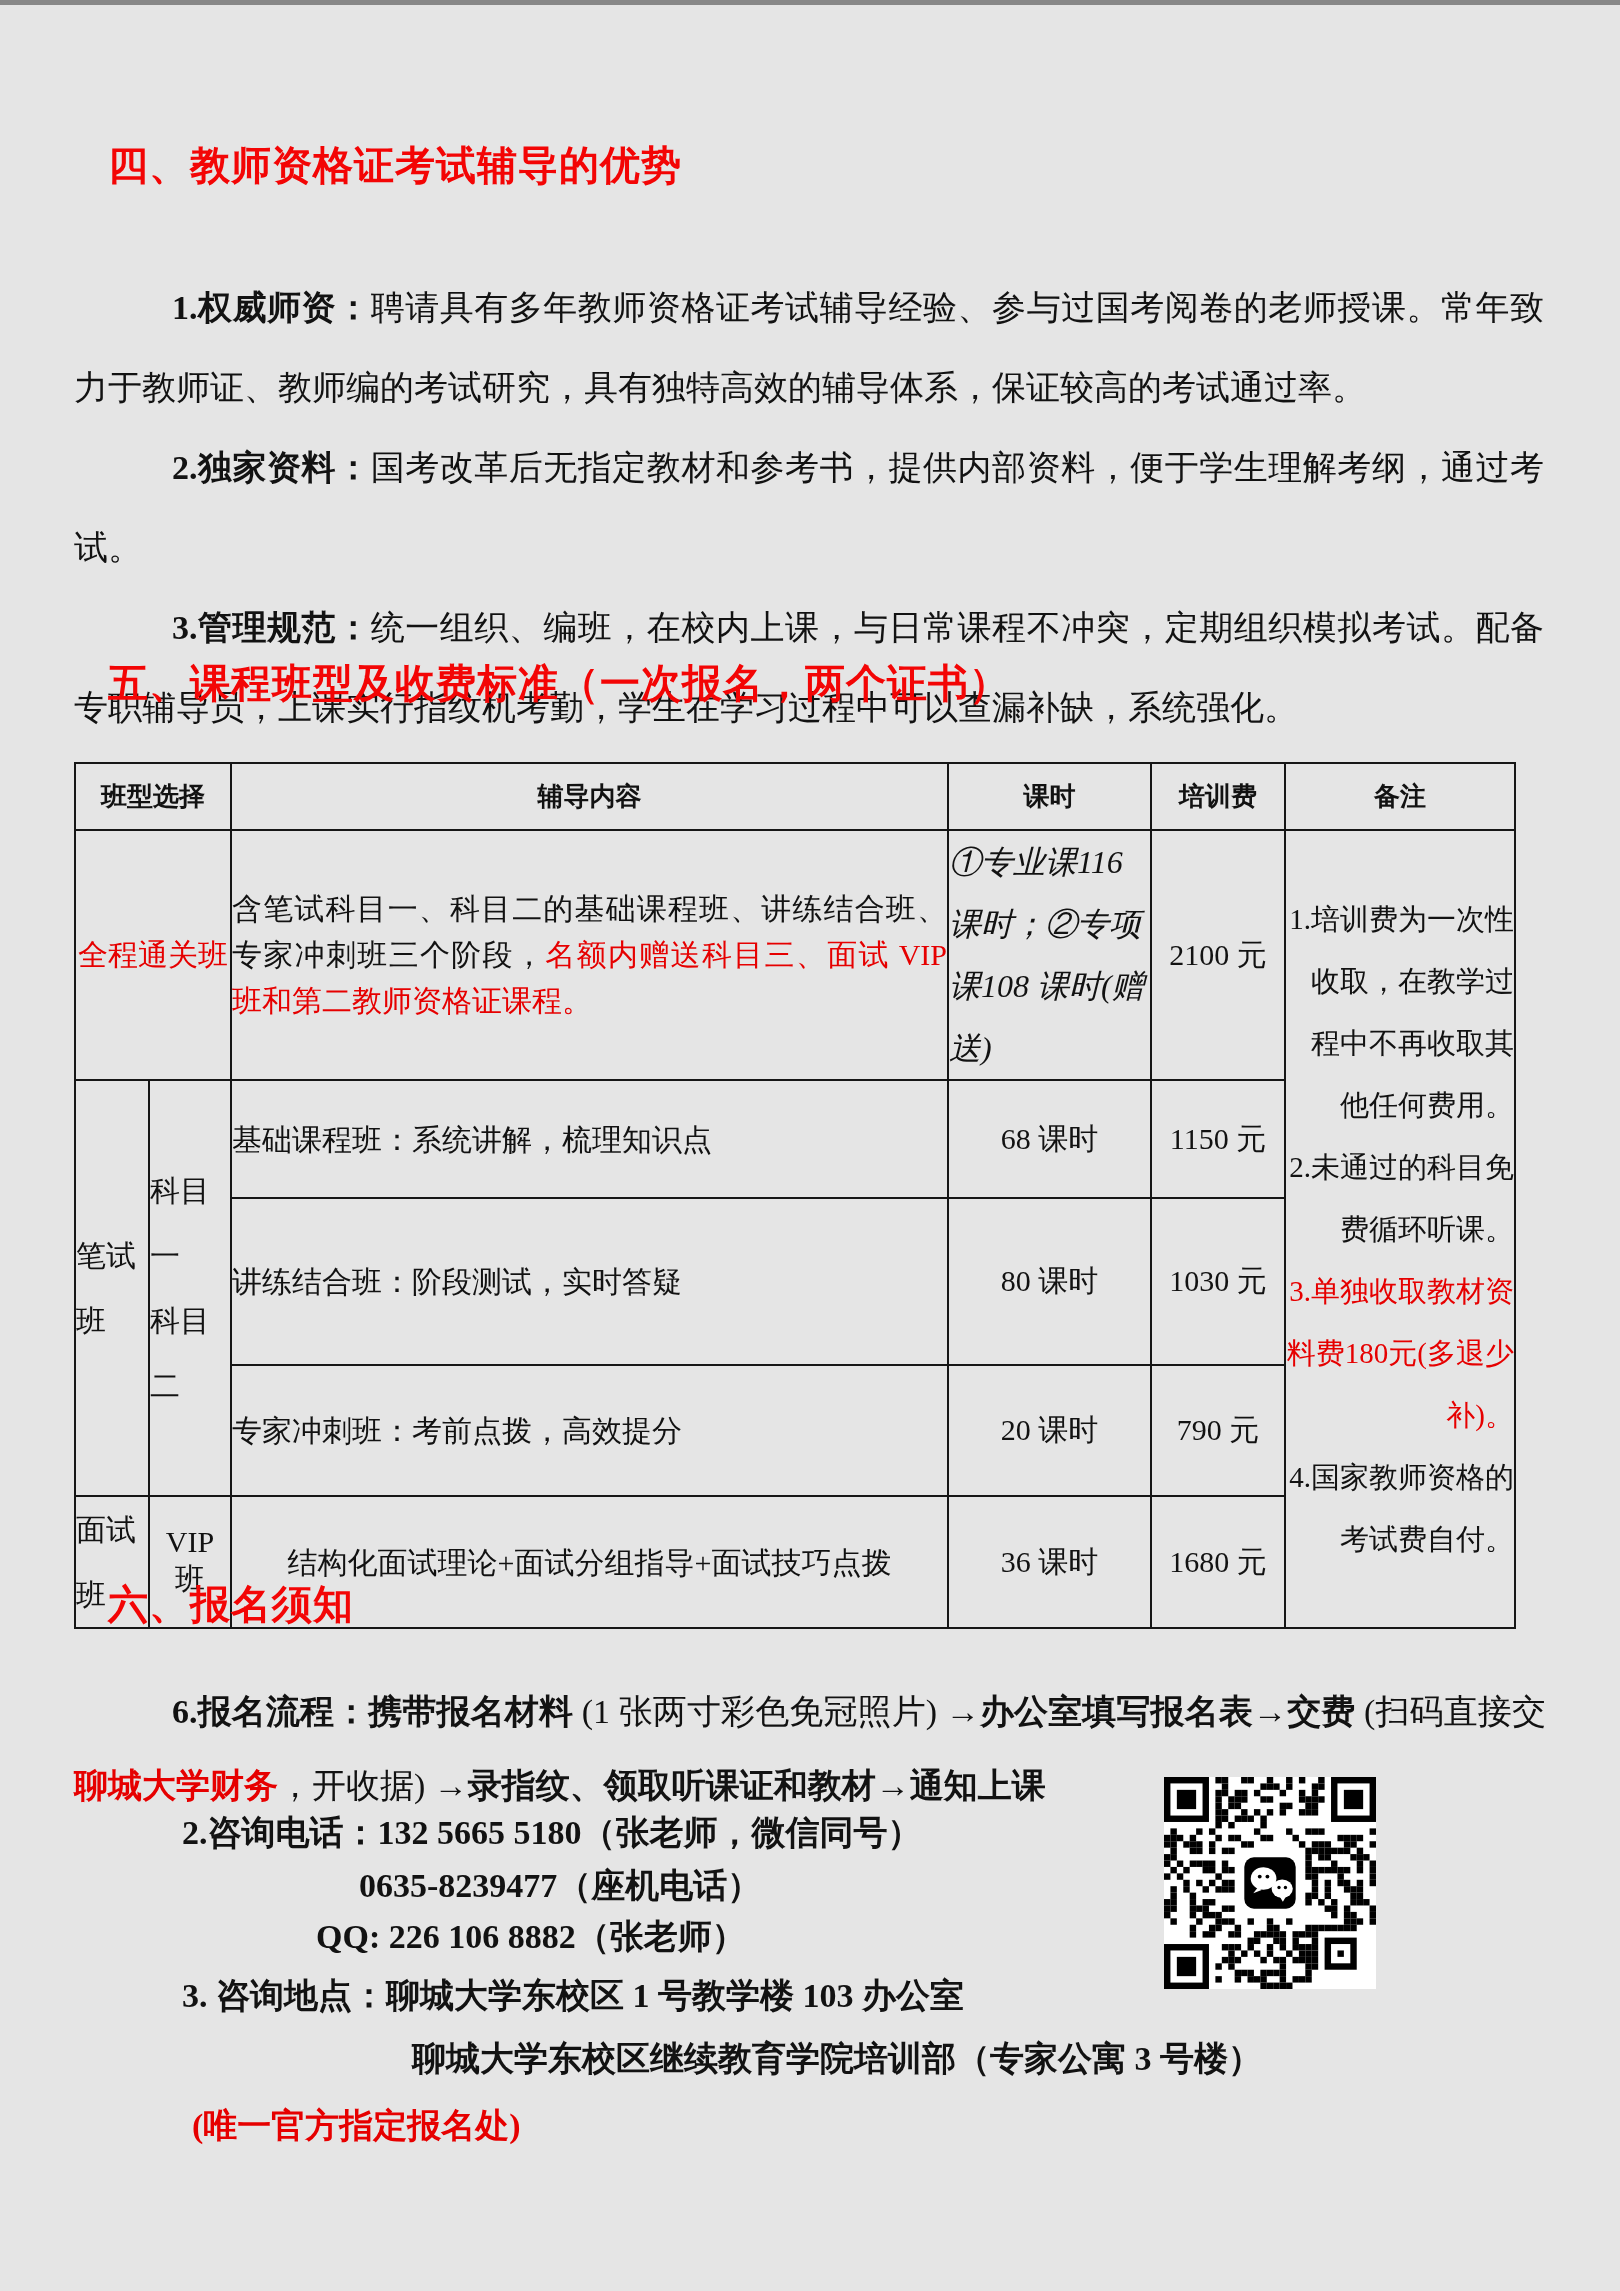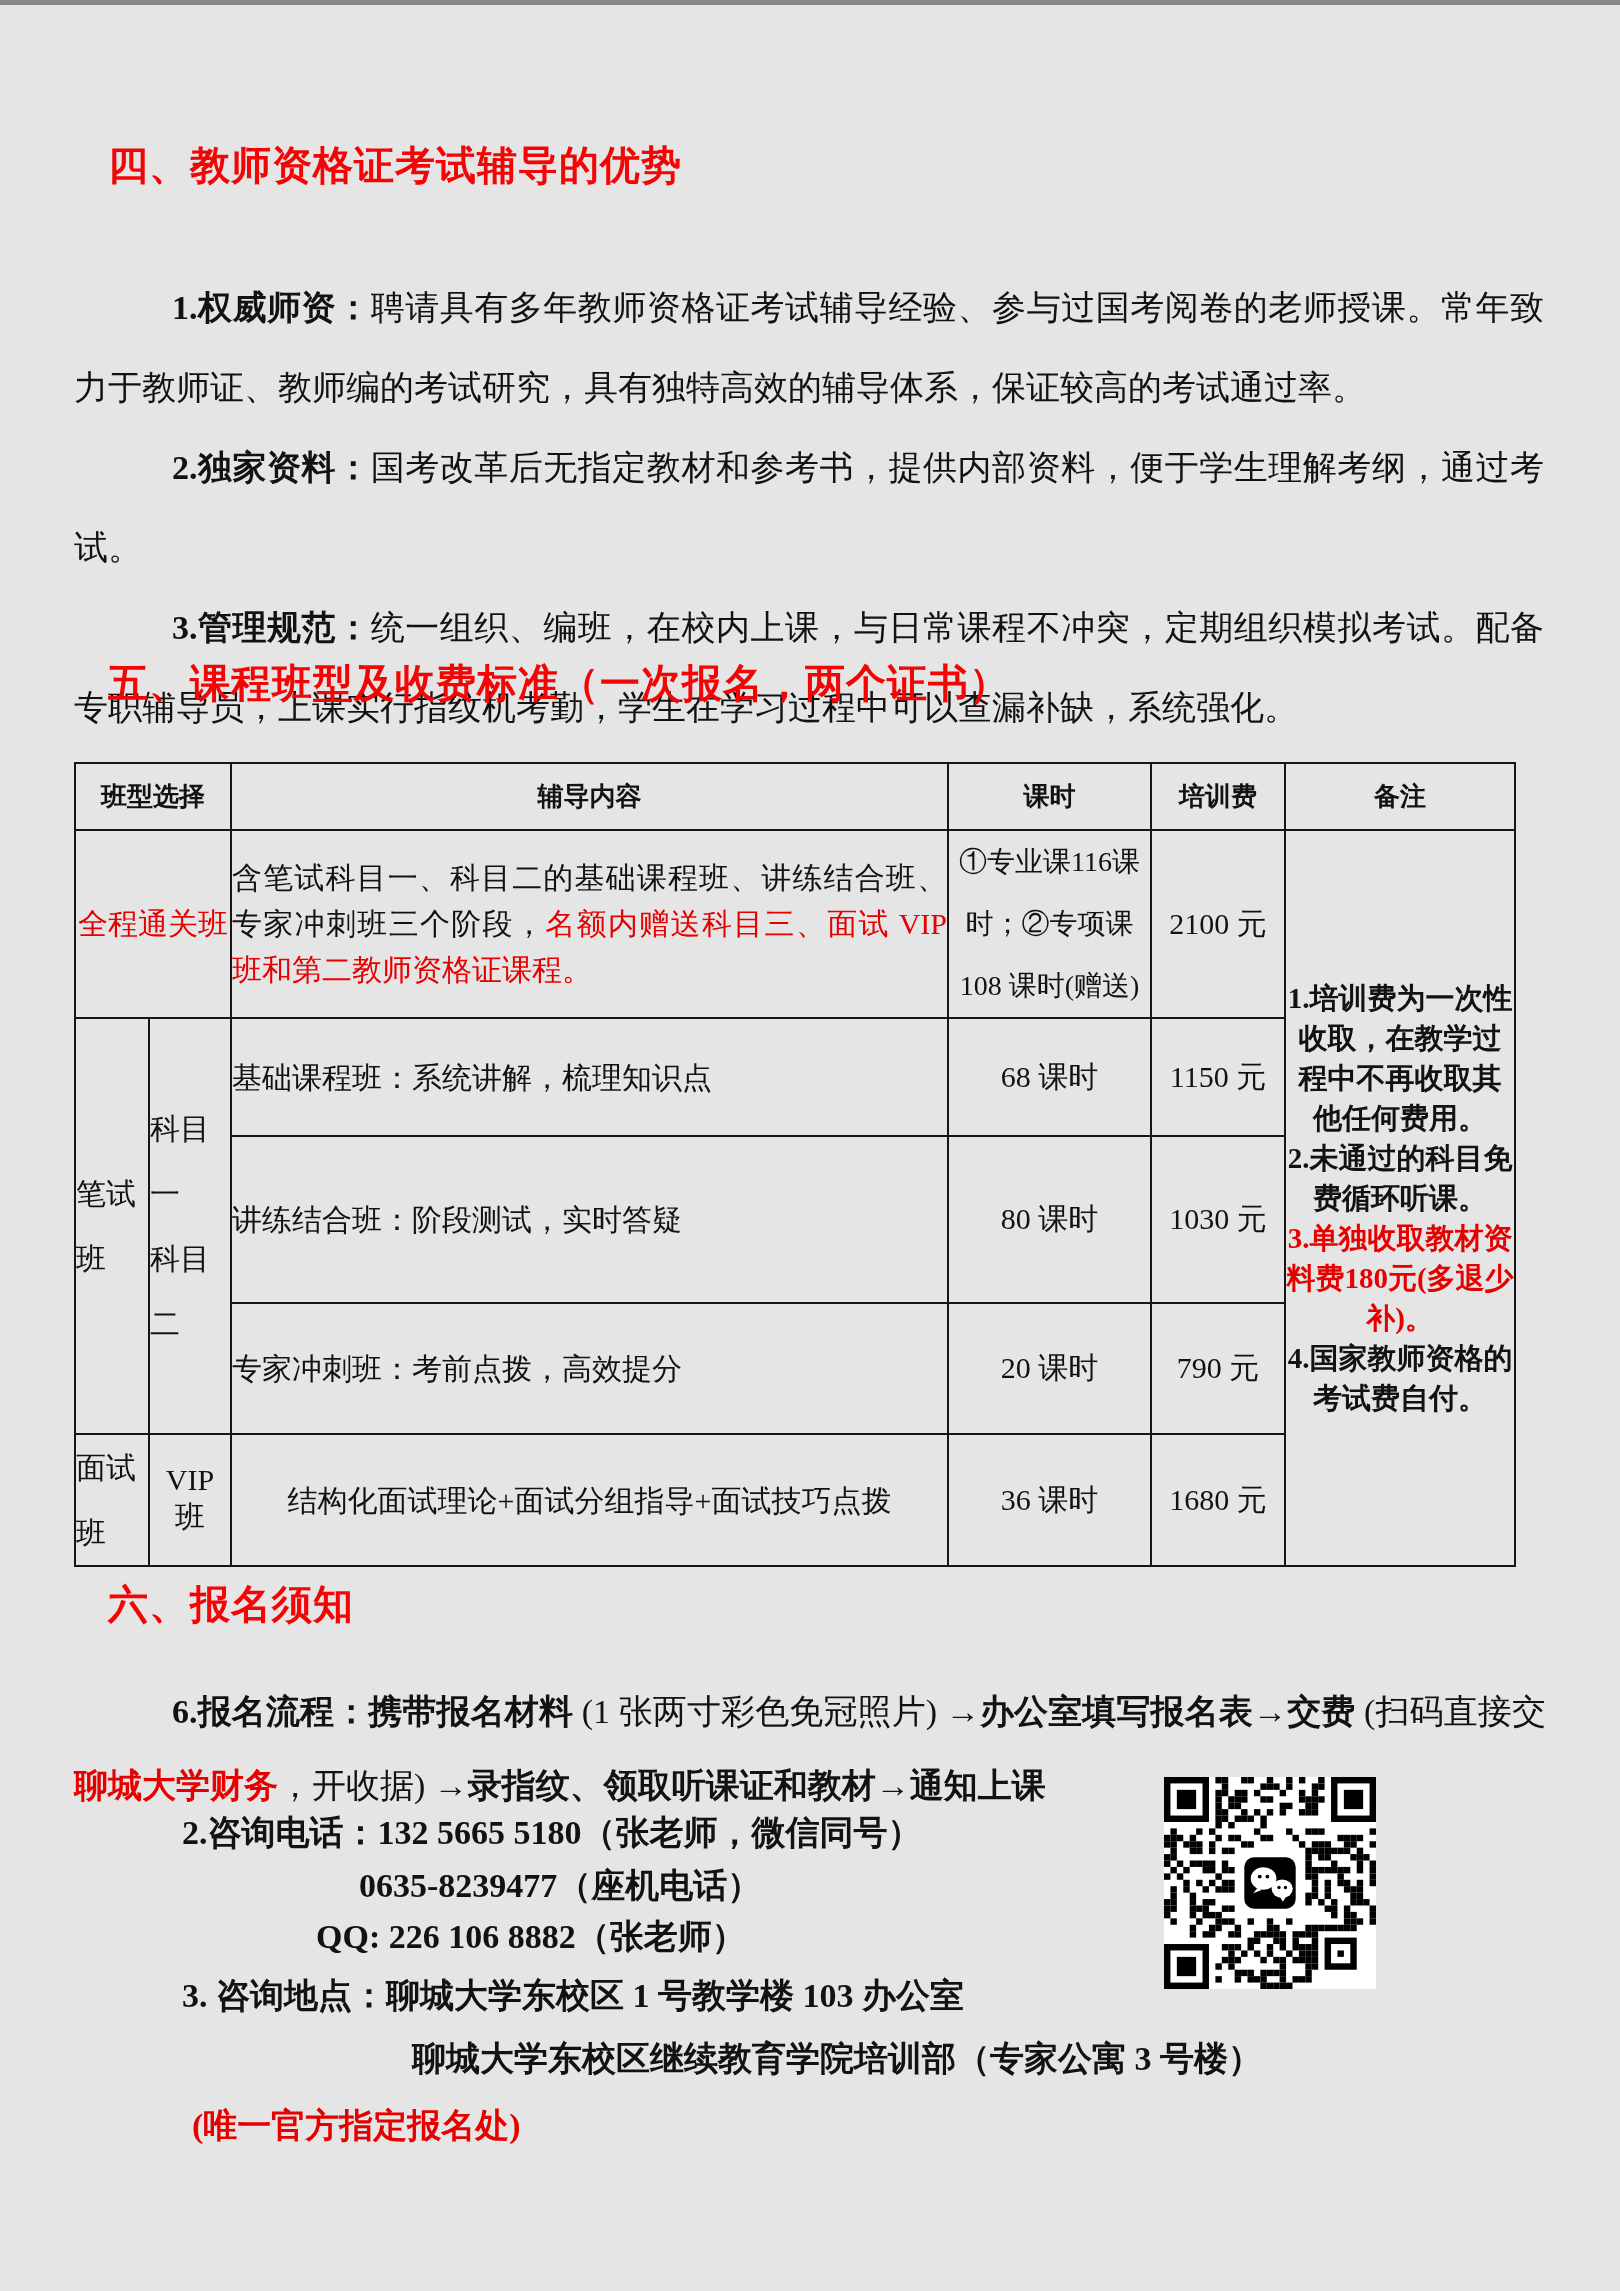--- a/index.html
+++ b/index.html
@@ -39,23 +39,23 @@
   table.pricing th,table.pricing td{
     border:2px solid #161616;
     padding:0;vertical-align:middle;
     overflow:hidden;
   }
   table.pricing th{font-weight:700;font-size:26px;height:65px;border-radius:22px;}
   td.center{text-align:center;}
   td.content{text-align:left;padding:0 9.8px 0 23.5px;line-height:45px;}
   td.content-center{text-align:center;padding:0 25.5px;line-height:63px;}
   td.fullpass-content{text-align:justify;padding:0 25.5px;line-height:46px;}
-  td.hours-wrap{text-align:center;line-height:62px;padding:0 7.8px;font-size:28px;}
+  td.hours-wrap{text-align:left;line-height:62px;padding:0 7.8px;font-size:32px;font-style:italic;}
   .two-line div{line-height:65px;text-align:left;}
-  td.notes-cell{vertical-align:top;padding:15.7px 7.8px 0 13.7px;line-height:40px;font-size:29px;text-align:center;font-weight:bold;}
+  td.notes-cell{vertical-align:top;padding:15.7px 7.8px 0 13.7px;line-height:62px;font-size:29px;text-align:right;}
   .red{color:#e60000;}
   .note{margin:0;}
 
   
   .process{
     position:absolute;left:74px;top:1670px;width:1472px;
     font-size:34px;line-height:74px;text-align:justify;
   }
   .process .bold{font-weight:700;}
   .cline{position:absolute;font-size:34px;font-weight:700;white-space:nowrap;}

